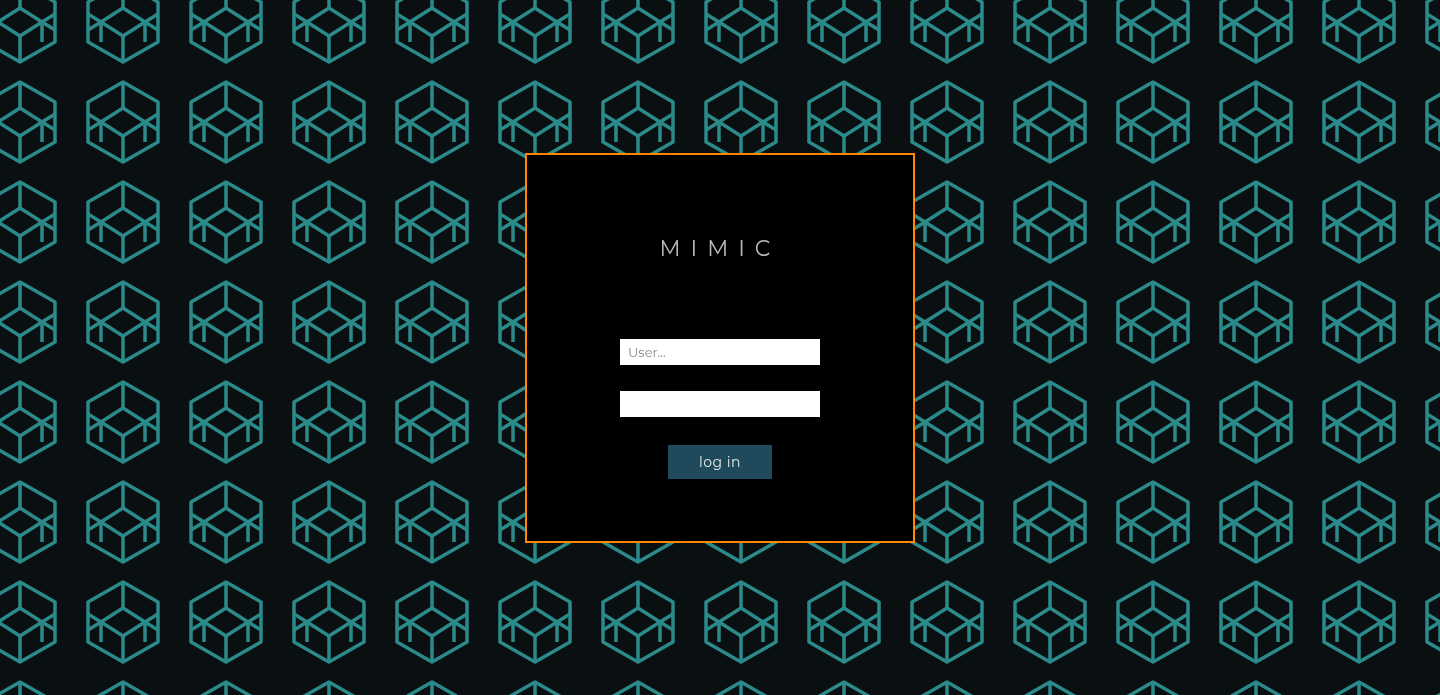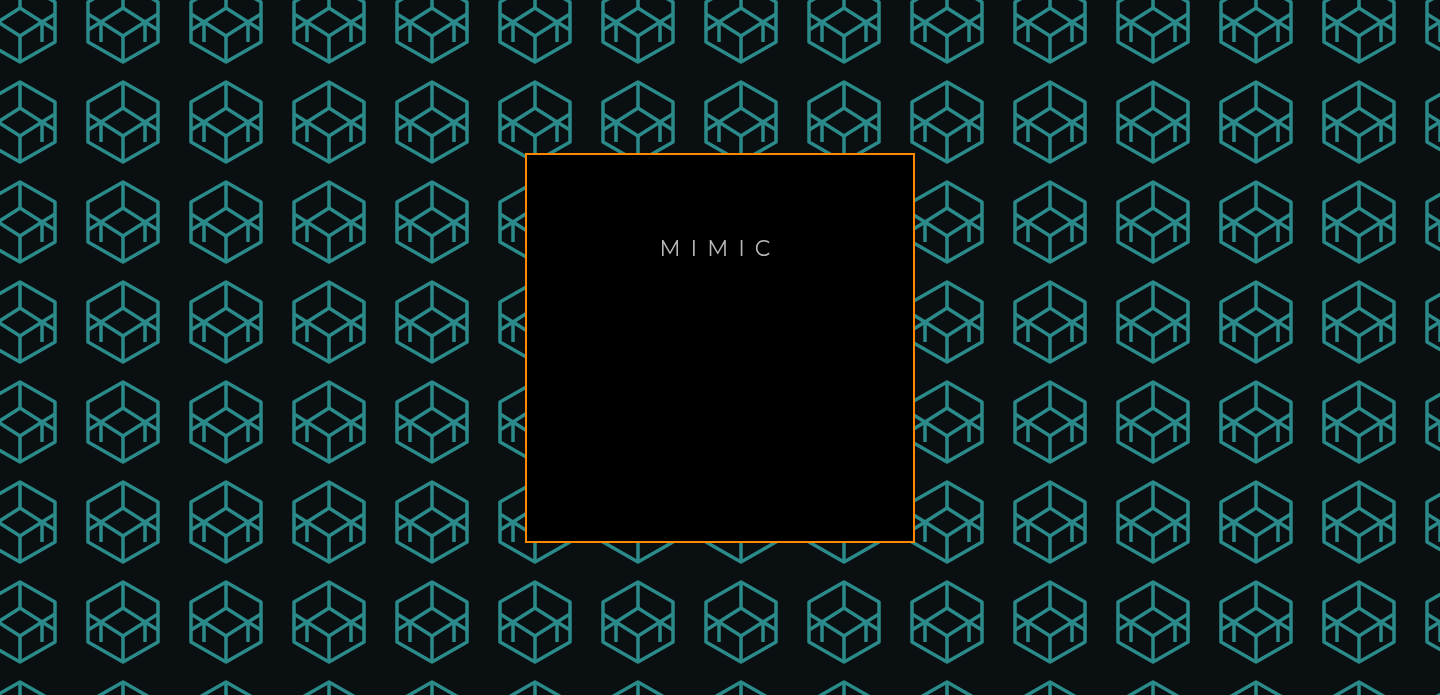--- a/index.html
+++ b/index.html
@@ -106,13 +106,18 @@
         <path d="M 40 56 L 62 42"></path>
         <path d="M 40 56 L 40 82"></path>
       </g>
     </pattern>
   </defs>
   <rect width="100%" height="100%" fill="url(#hexpat)"></rect>
 </svg>
 
 <div class="login-card">
   <div class="brand-title">MIMIC</div>
+  <div class="form-group">
+    <input type="text" class="text-input" placeholder="User..." style="">
+    <input type="password" class="text-input" placeholder="" style="">
+    <button class="login-button">log in</button>
+  </div>
 </div>
 
 </body></html>

